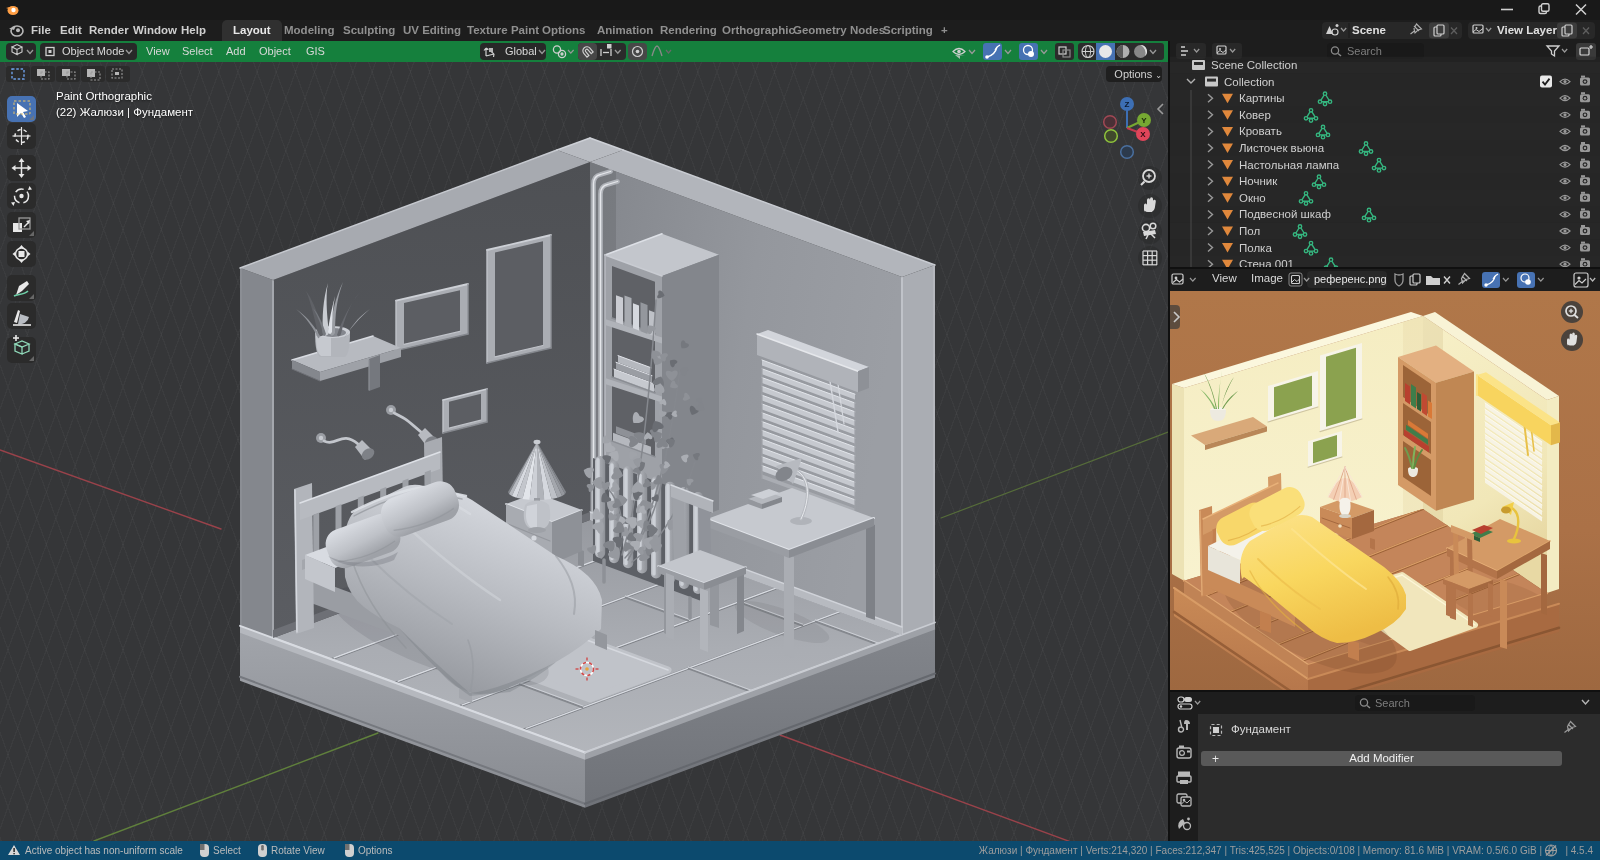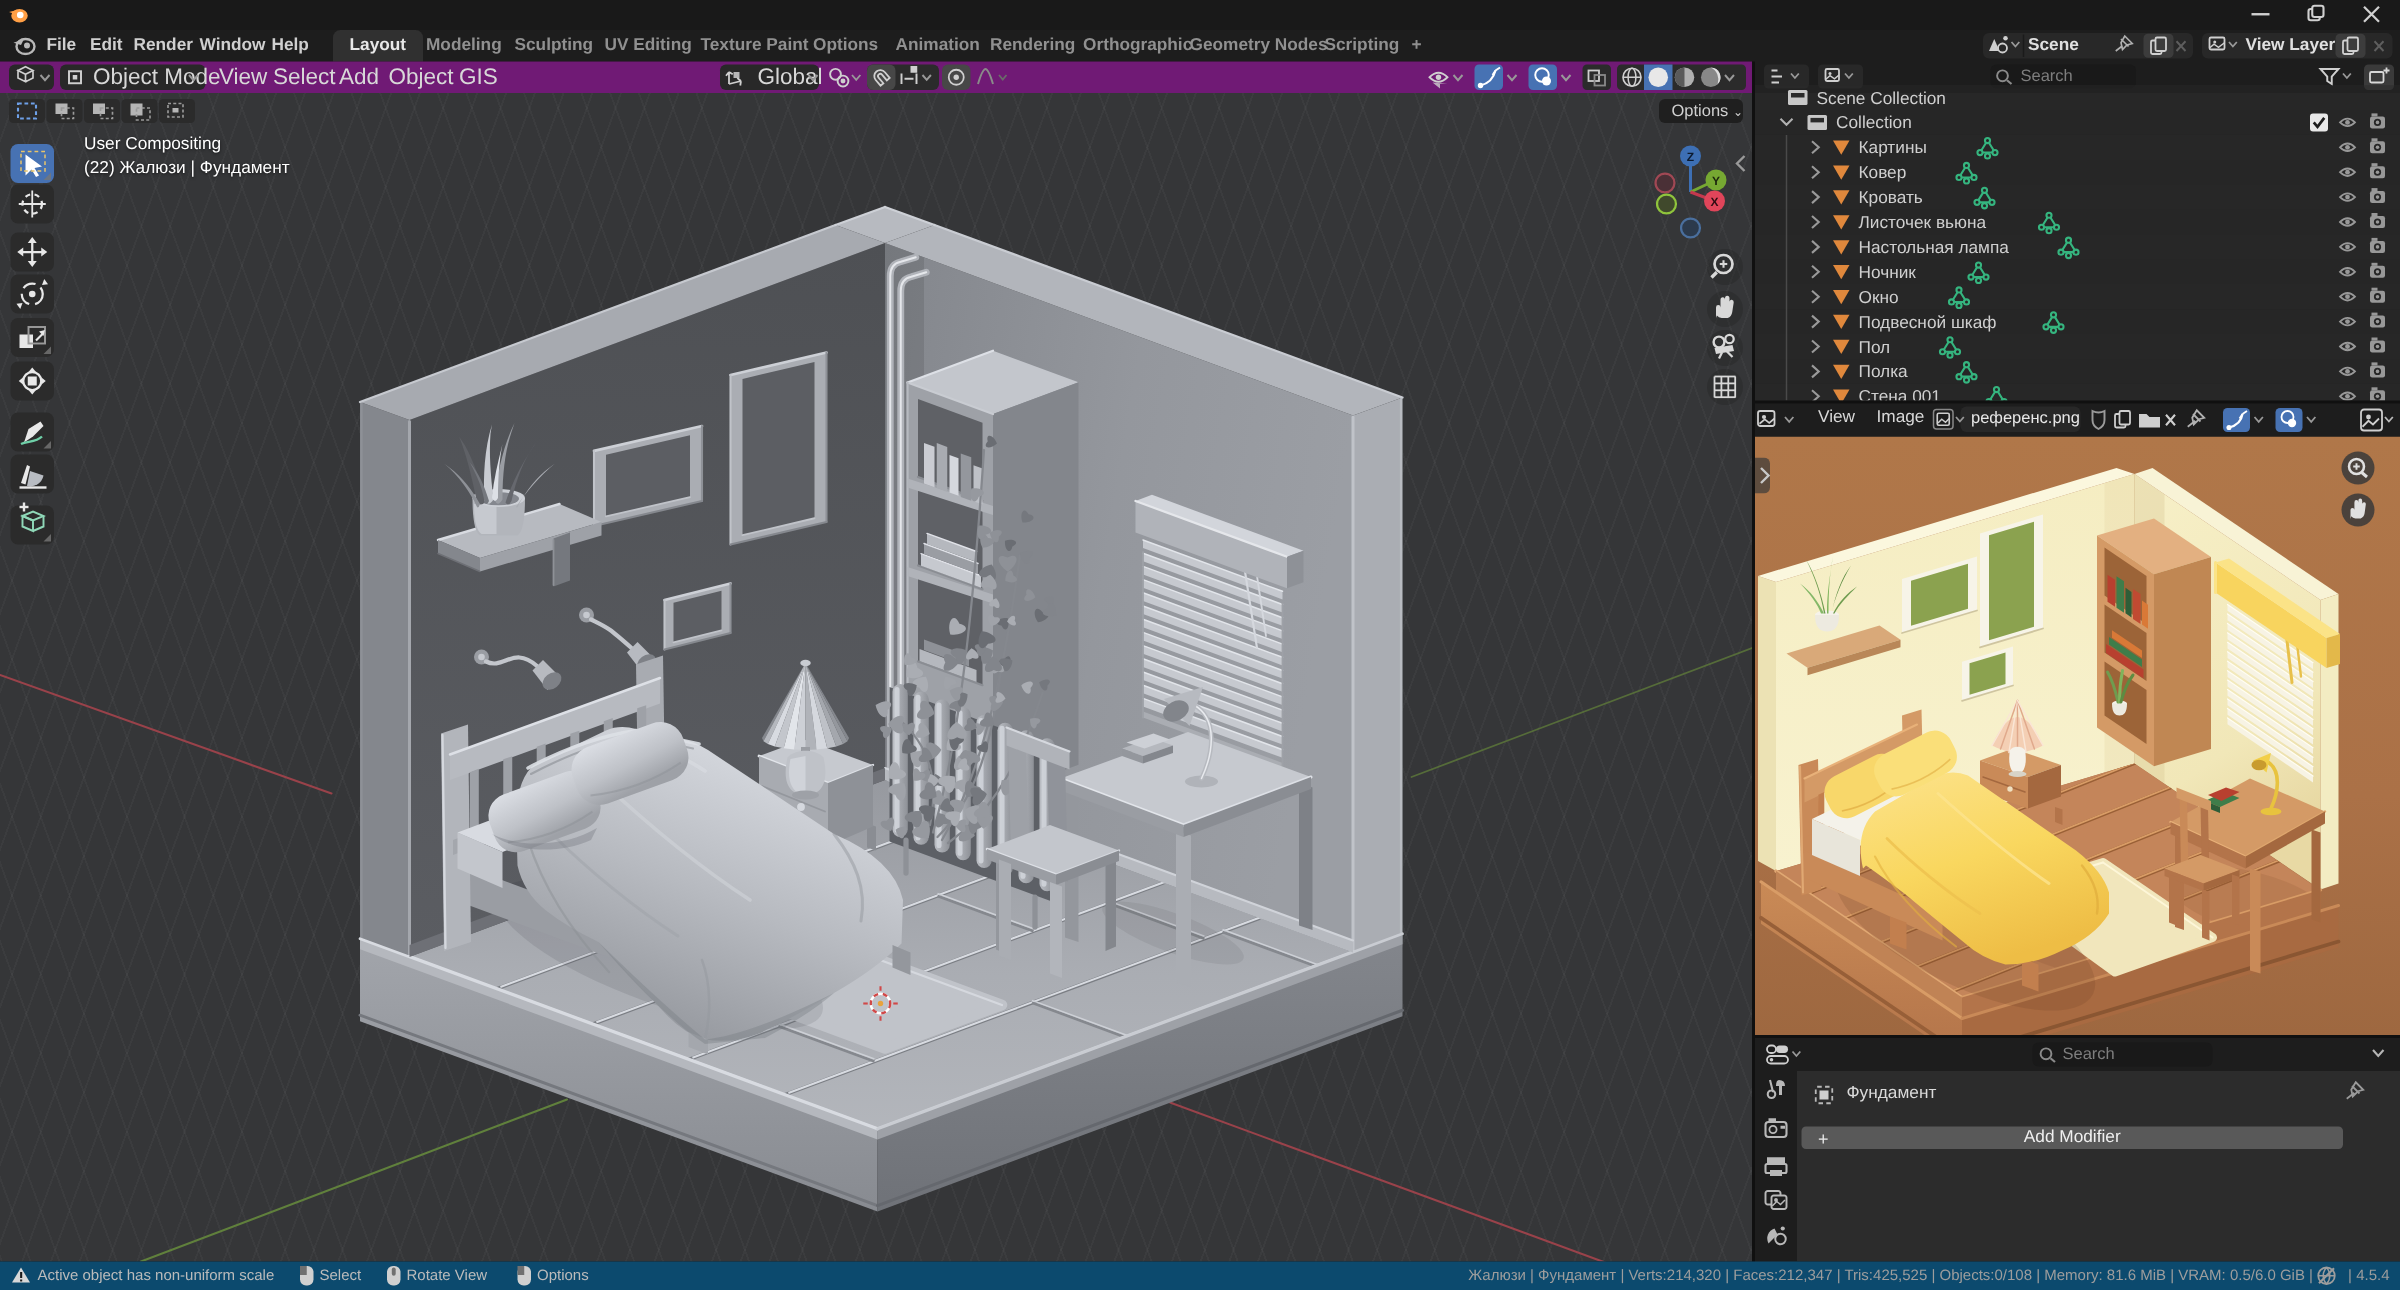--- a/index.html
+++ b/index.html
@@ -11,21 +11,21 @@
   #titlebar { left:0; top:0; width:1600px; height:20px; background:#191919; color:#d5d5d5;
     font-size:11px; line-height:20px; letter-spacing:0.12px; }
   #titlebar .ttxt { position:absolute; left:22px; top:0; }
   
   #menubar { left:0; top:20px; width:1600px; height:21px; background:#1d1d1d; color:#cccccc; font-size:11.5px;font-weight:bold; }
   .menuitem { position:absolute; top:0; line-height:21px; color:#cfcfcf; }
   .wtab { position:absolute; top:0; height:21px; line-height:21px; padding:0 11px; color:#909090;
     border-radius:5px 5px 0 0; font-size:11.5px; }
   .wtab.active { background:#303030; color:#e8e8e8; }
   
-  #vpheader { left:0; top:41px; width:1168px; height:21px; background:#701a75; color:#d8d8d8; font-size:15px; }
+  #vpheader { left:0; top:41px; width:1168px; height:21px; background:#15803d; color:#d8d8d8; font-size:11px; }
   #vpheader .hmenu { position:absolute; top:0; line-height:21px; }
   .ddark { position:absolute; background:#282828; border-radius:4px; color:#e2e2e2; }
   
   #viewport { left:0; top:62px; width:1168px; height:779px; background:#353638; overflow:hidden; }
   #grid { position:absolute; left:-20px; top:-20px; width:1300px; height:900px;
     background:
       repeating-linear-gradient(110.05deg, rgba(255,255,255,0.032) 0 1.2px, transparent 1.2px 18px),
       repeating-linear-gradient(69.95deg, rgba(255,255,255,0.032) 0 1.2px, transparent 1.2px 18px);
   }
   .vptext { position:absolute; color:#ffffff; font-size:11.5px; text-shadow:0 1px 2px rgba(0,0,0,0.6); }
@@ -739,21 +739,21 @@
           <line x1="1147.6" y1="189" x2="1147.6" y2="203"></line>
           <line x1="1143" y1="193.6" x2="1157" y2="193.6"></line>
           <line x1="1152.2" y1="189" x2="1152.2" y2="203"></line>
           <line x1="1143" y1="198.2" x2="1157" y2="198.2"></line>
           <line x1="1156.8" y1="189" x2="1156.8" y2="203"></line>
           <line x1="1143" y1="202.8" x2="1157" y2="202.8"></line>
         </g>
         <path d="M1163,42 l-5,5 l5,5" stroke="#9a9a9a" stroke-width="1.6" fill="none"></path>
       </svg>
 
-    <div class="vptext" style="left:56px;top:28px">User Compositing</div>
+    <div class="vptext" style="left:56px;top:28px">Paint Orthographic</div>
     <div class="vptext" style="left:56px;top:44px">(22) Жалюзи | Фундамент</div>
 
     <div style="position:absolute;left:1106px;top:4px;width:56px;height:16px;background:#1f1f1f;border-radius:4px;color:#d0d0d0;font-size:11px;line-height:16px;text-align:right">Options <span style="font-size:8px">⌄</span></div>
   </div>
 
   <div class="abs" id="outliner">
     <div id="outlhead"></div>
     <div class="searchbox" style="left:157px;top:3px;width:97px;height:16px;line-height:16px;padding-left:20px">Search</div>
     <svg class="abs" style="left:0;top:0" width="430" height="227" viewBox="0 0 430 227">
         <rect x="6" y="3" width="30" height="16" rx="3" fill="#282828"></rect>

